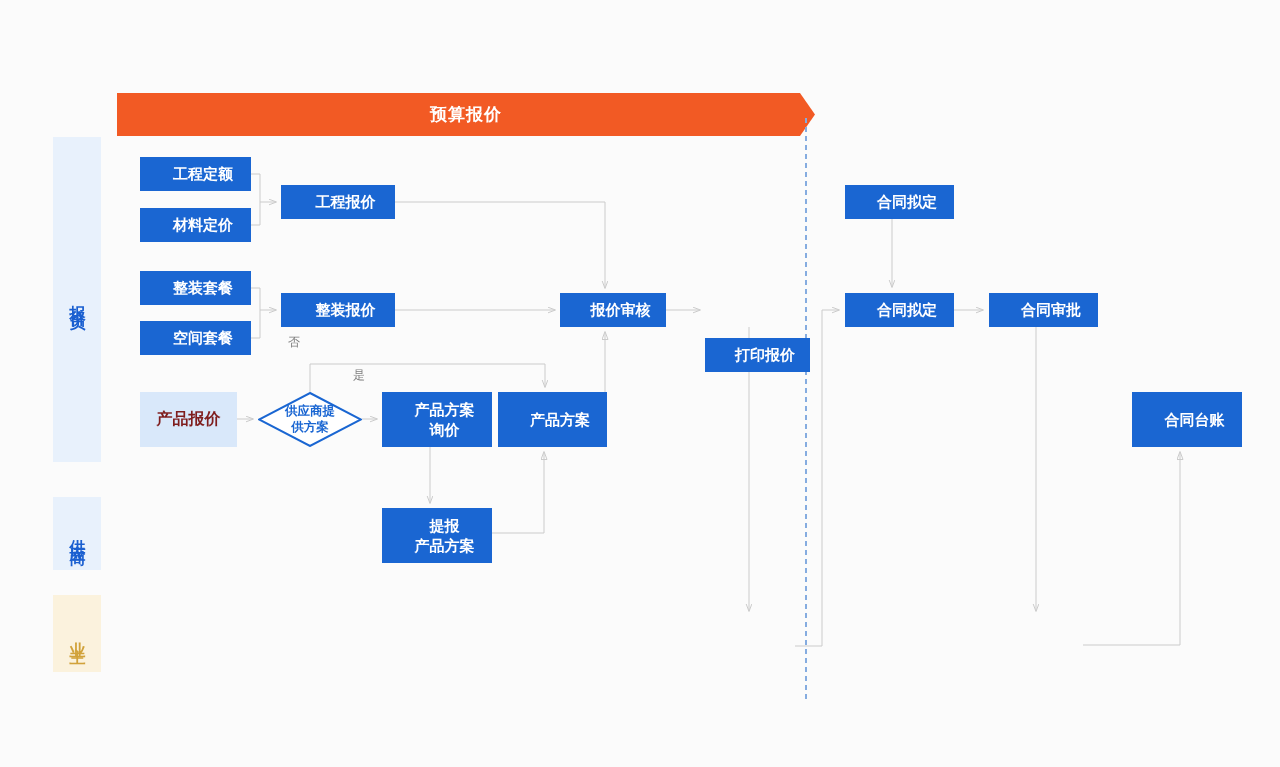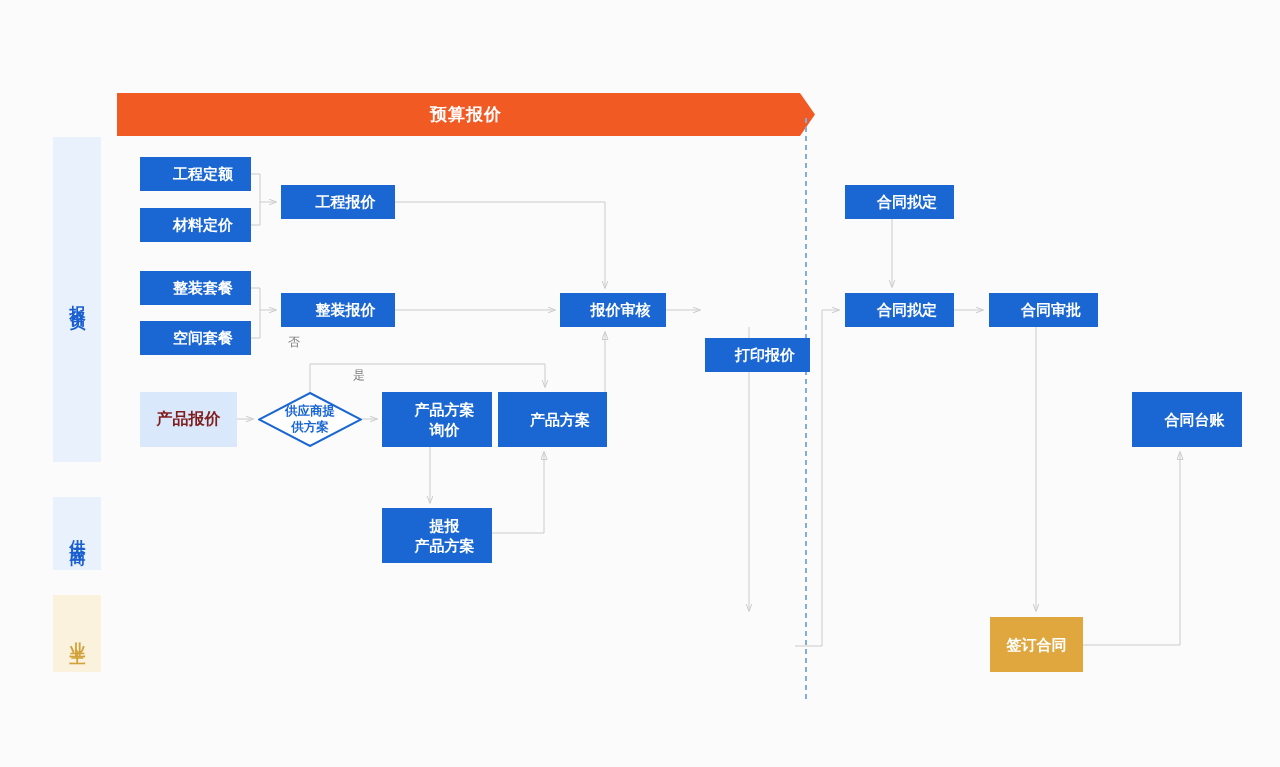--- a/index.html
+++ b/index.html
@@ -117,20 +117,19 @@
 供方案</div>
   </div>
 
   <div class="node blue" style="left:382px;top:392px;width:95px;height:55px;">产品方案
 询价</div>
   <div class="node blue" style="left:498px;top:392px;width:94px;height:55px;">产品方案</div>
 
   <div class="node blue" style="left:382px;top:508px;width:95px;height:55px;">提报
 产品方案</div>
 
-  <div class="node gold" style="left:990px;top:617px;width:93px;height:55px;">签订合同</div>
 
   <div class="node blue" style="left:845px;top:185px;width:94px;height:34px;">合同拟定</div>
   <div class="node blue" style="left:845px;top:293px;width:94px;height:34px;">合同拟定</div>
   <div class="node blue" style="left:989px;top:293px;width:94px;height:34px;">合同审批</div>
   <div class="node blue" style="left:1132px;top:392px;width:95px;height:55px;">合同台账</div>
 
 </div>
 
 </body></html>

